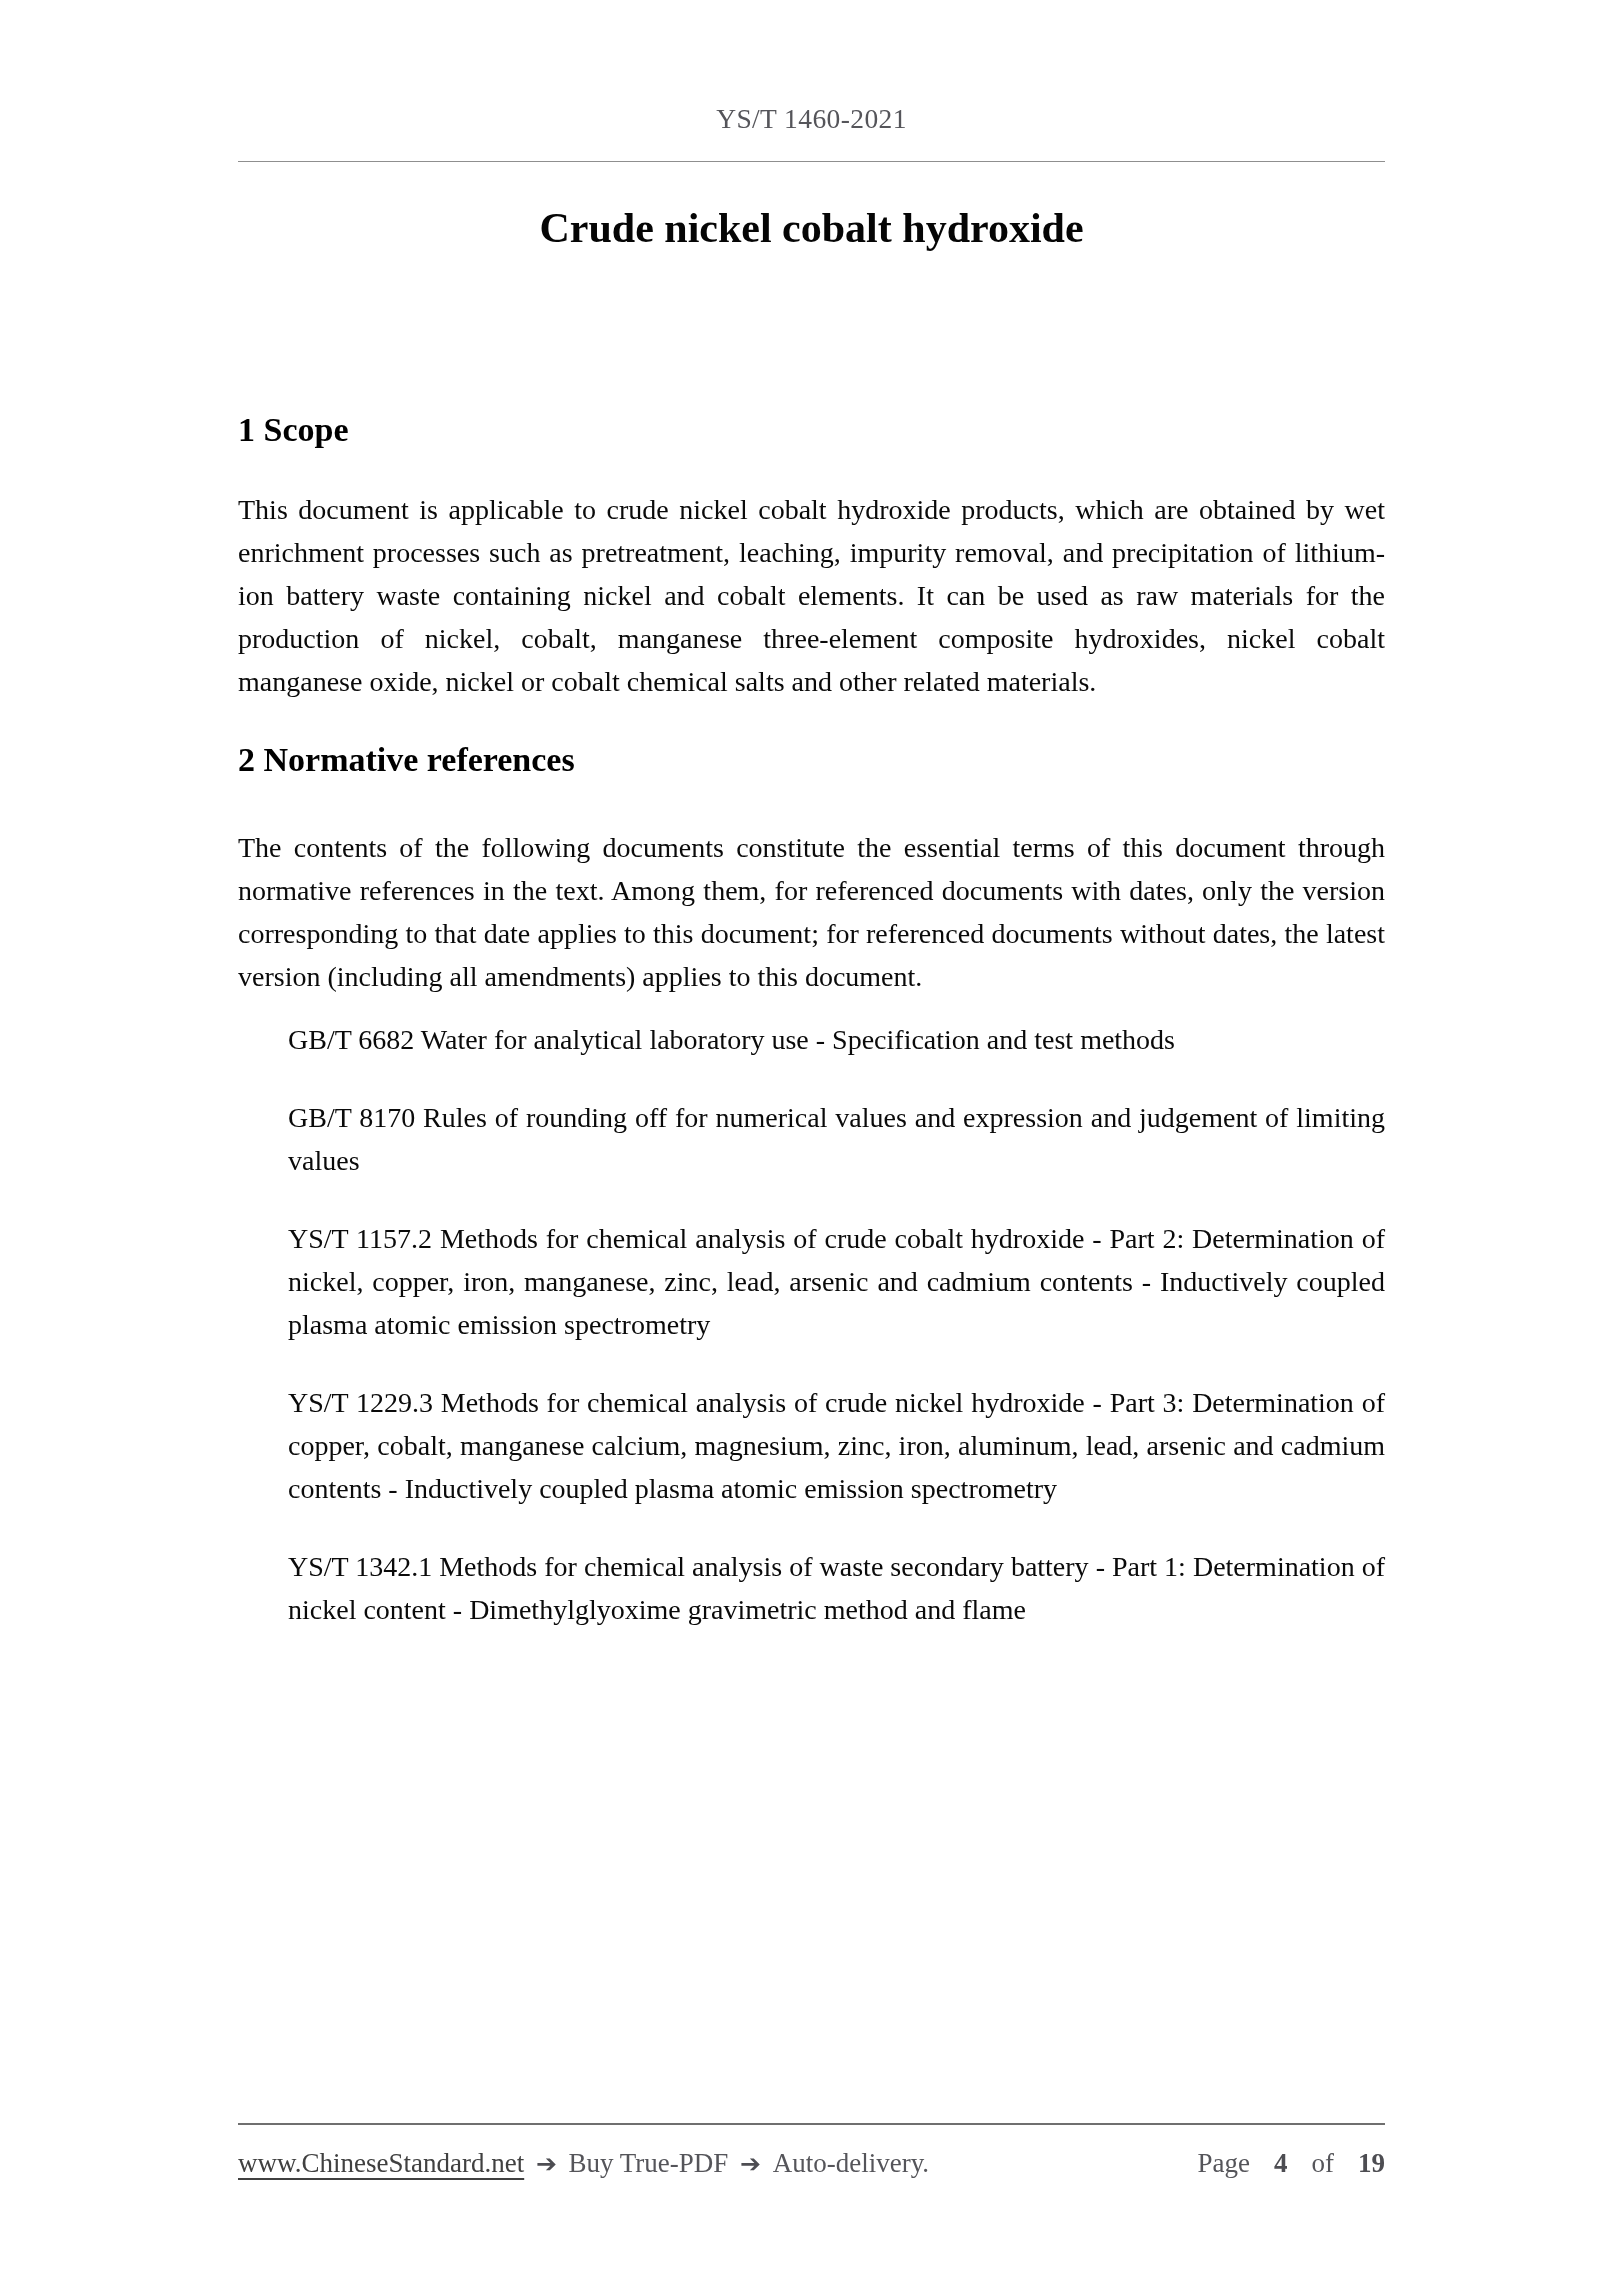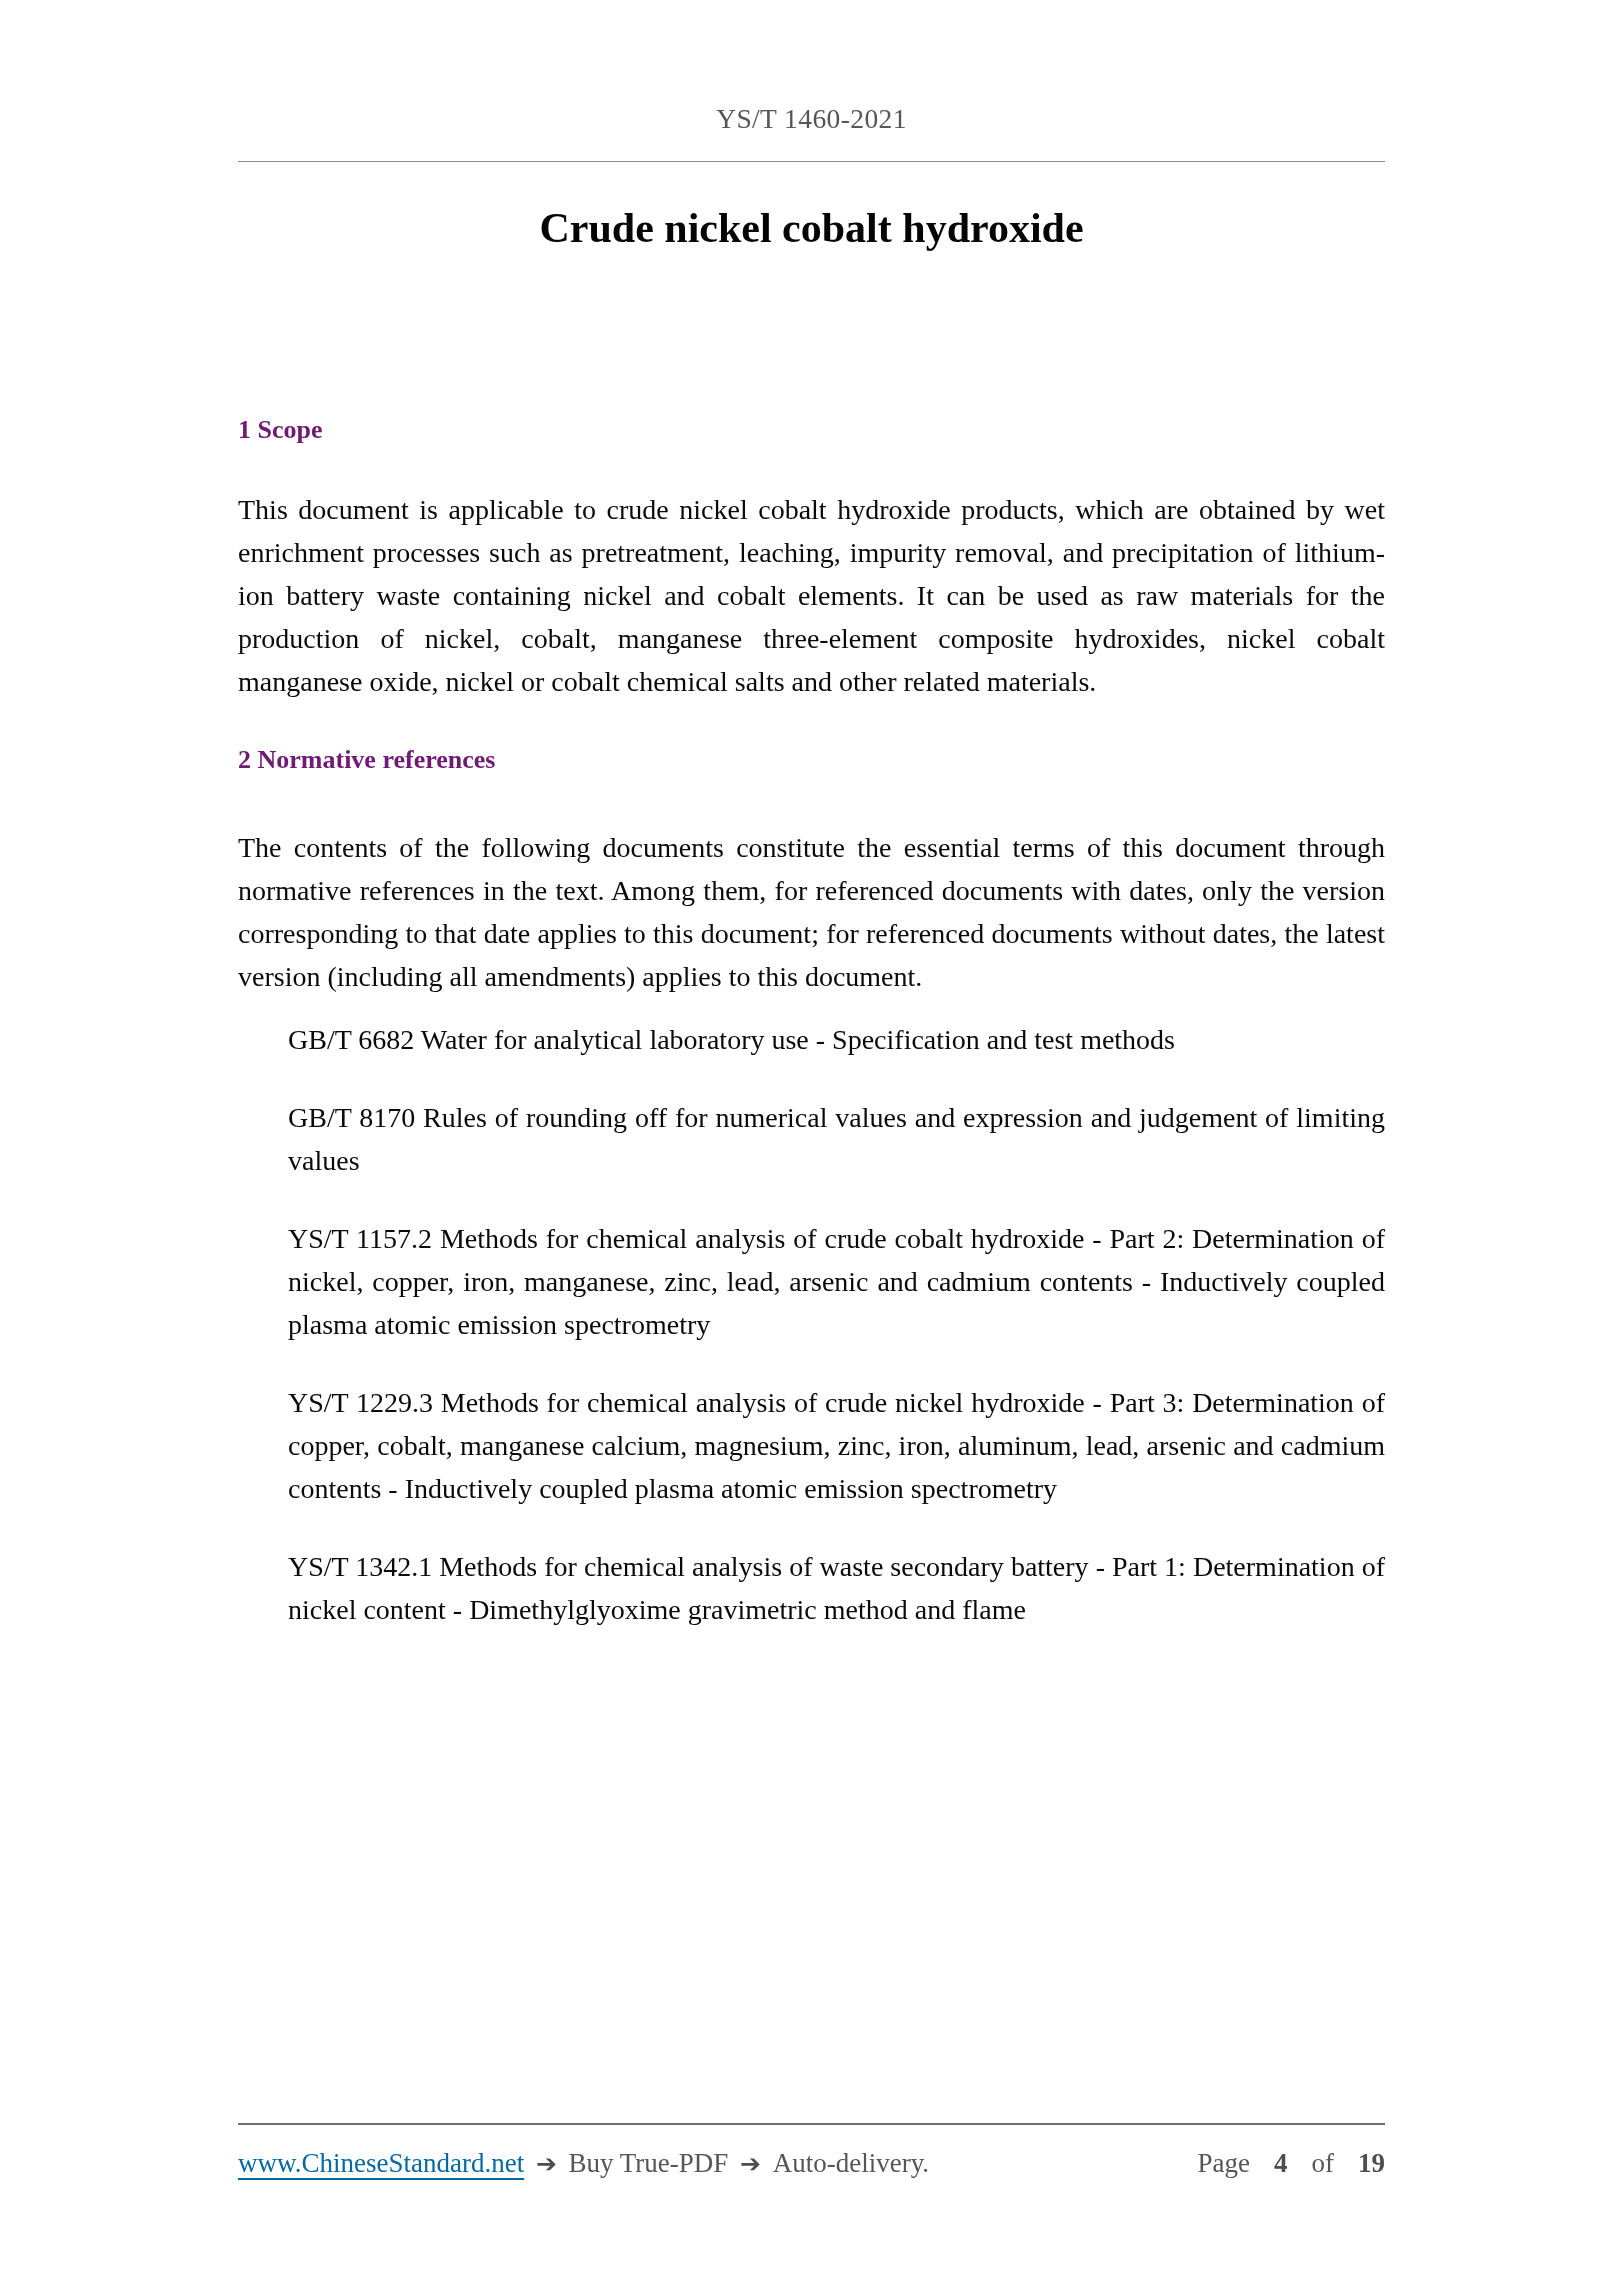--- a/index.html
+++ b/index.html
@@ -34,24 +34,24 @@
   }
   .doc-title {
     margin: 43px 0 0 0;
     text-align: center;
     font-size: 42px;
     line-height: 47px;
     font-weight: bold;
     color: #050505;
   }
   .section-heading {
-    font-size: 26px;
+    font-size: 34px;
     line-height: 42px;
     font-weight: bold;
-    color: #701a75;
+    color: #000000;
     margin: 0;
   }
   .heading-scope { margin-top: 157px; }
   .heading-normative { margin-top: 36px; }
   p.body-par {
     font-size: 28px;
     line-height: 43px;
     text-align: justify;
     margin: 37px 0 0 0;
   }
@@ -77,21 +77,21 @@
     top: 2145px;
     display: flex;
     justify-content: space-between;
     align-items: baseline;
     font-size: 27px;
     line-height: 37px;
     color: #55555a;
   }
   .footer-left { display: flex; align-items: baseline; gap: 11.7px; }
   .footer-left a {
-    color: #0369a1;
+    color: #404040;
     text-decoration: underline;
     text-underline-offset: 5.8px;
     text-decoration-thickness: 1.7px;
     cursor: pointer;
   }
   .arrow {
     font-family: "DejaVu Sans", sans-serif;
     font-size: 25px;
     color: #4d4d52;
   }

